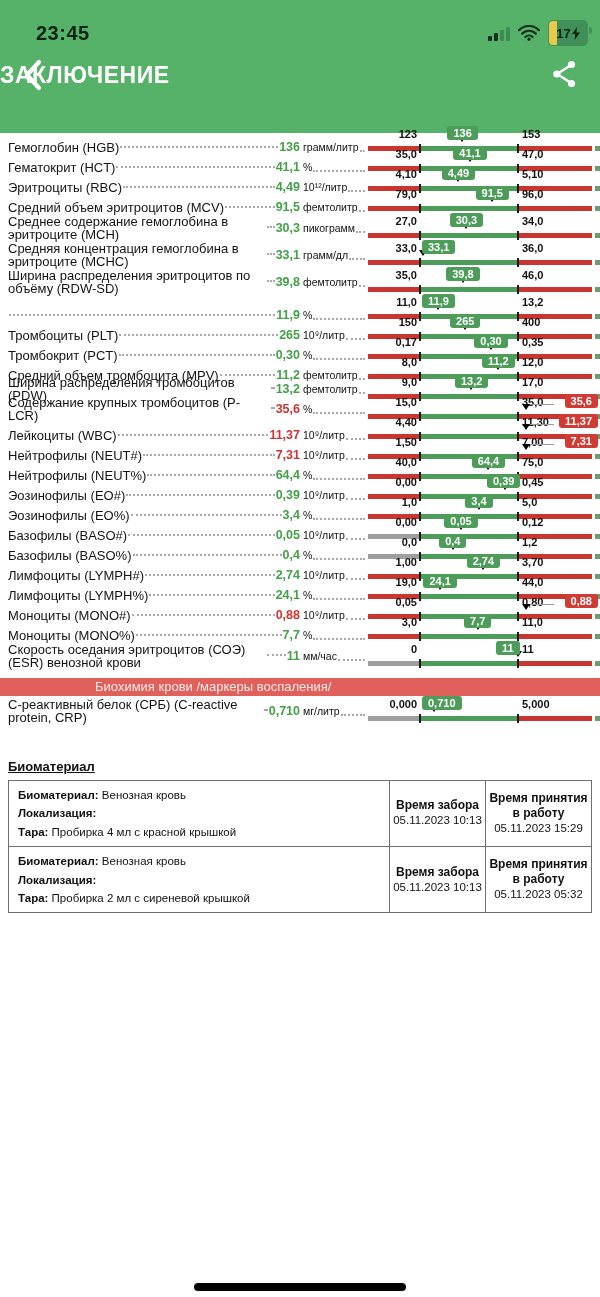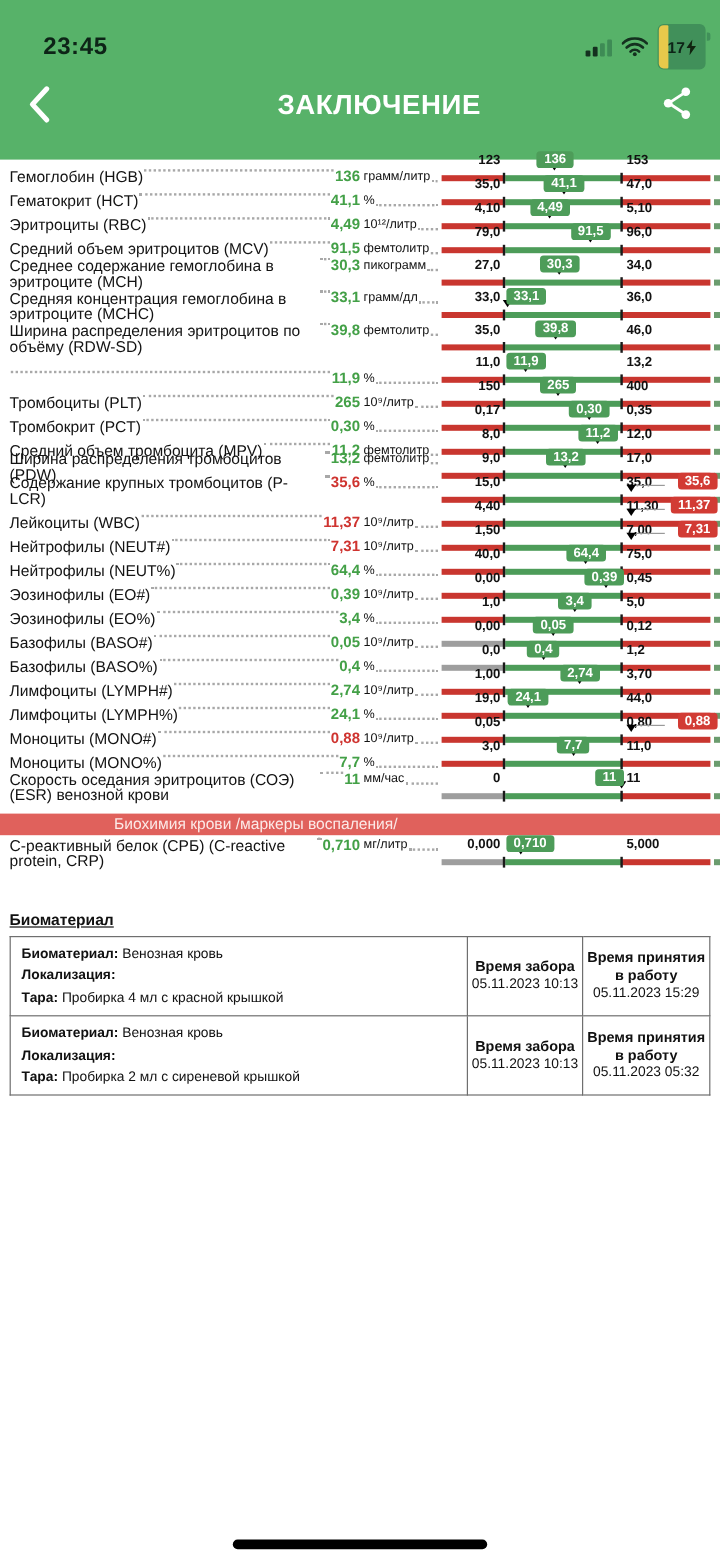--- a/index.html
+++ b/index.html
@@ -11,42 +11,42 @@
   .hdr { height:133px; background:#57b269; position:relative; }
   .sb  { display:flex; justify-content:space-between; align-items:center; padding:20px 12px 0 36px; }
   .time { font-size:20px; font-weight:bold; color:#0d2417; letter-spacing:.5px; }
   .sicons { display:flex; align-items:center; gap:8px; }
   .sig { display:flex; align-items:flex-end; gap:2px; height:15px; }
   .sig i { width:4px; border-radius:1px; display:block; }
   .sig i:nth-child(1){height:5px;background:#14301f}
   .sig i:nth-child(2){height:8px;background:#14301f}
   .sig i:nth-child(3){height:11px;background:#3e8b55}
   .sig i:nth-child(4){height:14px;background:#3e8b55}
-  .batt { position:relative; width:40px; height:38px; background:#41905a; border-radius:5px;
+  .batt { position:relative; width:40px; height:26px; background:#41905a; border-radius:5px;
           display:flex; align-items:center; justify-content:center; gap:1px; }
   .batt .fill { position:absolute; left:1px; top:1px; bottom:1px; width:8px; background:#e7c94b; border-radius:4px 1px 1px 4px; }
   .batt .pct { position:relative; font-size:13px; font-weight:bold; color:#0d2417; }
   .batt .tip { position:absolute; right:-4px; top:7px; width:3px; height:7px; background:#41905a; border-radius:0 2px 2px 0; }
   .nav { position:relative; height:62px; }
-  .title { position:absolute; left:0; right:0; top:16px; text-align:center;
-           font-size:23px; font-weight:bold; color:#fff; letter-spacing:.5px;padding-left:32px; }
+  .title { position:absolute; left:0; right:0; top:16px; 
+           font-size:23px; font-weight:bold; color:#fff; letter-spacing:.5px; }
   .back { position:absolute; left:20px; top:12px; width:26px; height:34px; cursor:pointer; }
   .share { position:absolute; right:22px; top:12px; width:28px; height:32px; cursor:pointer; }
 
   
   .banner { height:18px; background:#e0615c; color:#fceae8; font-size:13px; line-height:18px;
             padding-left:95px; }
   #sec0 .banner { margin-top:7px; }
   #sec1 .banner { margin-top:8px; }
 
   
   .rows { padding-top:2px; }
   .r { display:flex; height:20px; align-items:flex-end; }
   .r.d2 { height:27px; }
-  .rl { width:368px; flex:0 0 368px; display:flex; align-items:flex-start; padding:0 2px 1px 8px; }
+  .rl { width:368px; flex:0 0 368px; display:flex; align-items:center; padding:0 2px 1px 8px; }
   .lab { font-size:13px; line-height:13px; color:#131313; flex:0 1 auto; max-width:300px; }
   .d2 .lab { max-width:258px; }
   .lead { flex:1 0 4px; border-bottom:2px dotted #a8a8a8; margin:0 1px 2px; height:0; }
   .val { font-size:12.5px; font-weight:bold; white-space:nowrap; line-height:13px; }
   .ucell { flex:0 0 66px; width:66px; display:flex; align-items:flex-end; }
   .unit { font-size:10.5px; line-height:13px; color:#131313; white-space:nowrap; margin-left:3px; }
   .rb { position:relative; flex:0 0 232px; width:232px; height:100%;margin-top:12px; }
   .seg { position:absolute; bottom:4px; height:5px; }
   .s1 { left:0; width:53px; background:#c9362f; }
   .s2 { left:53px; width:97px; background:#4d9c59; }

